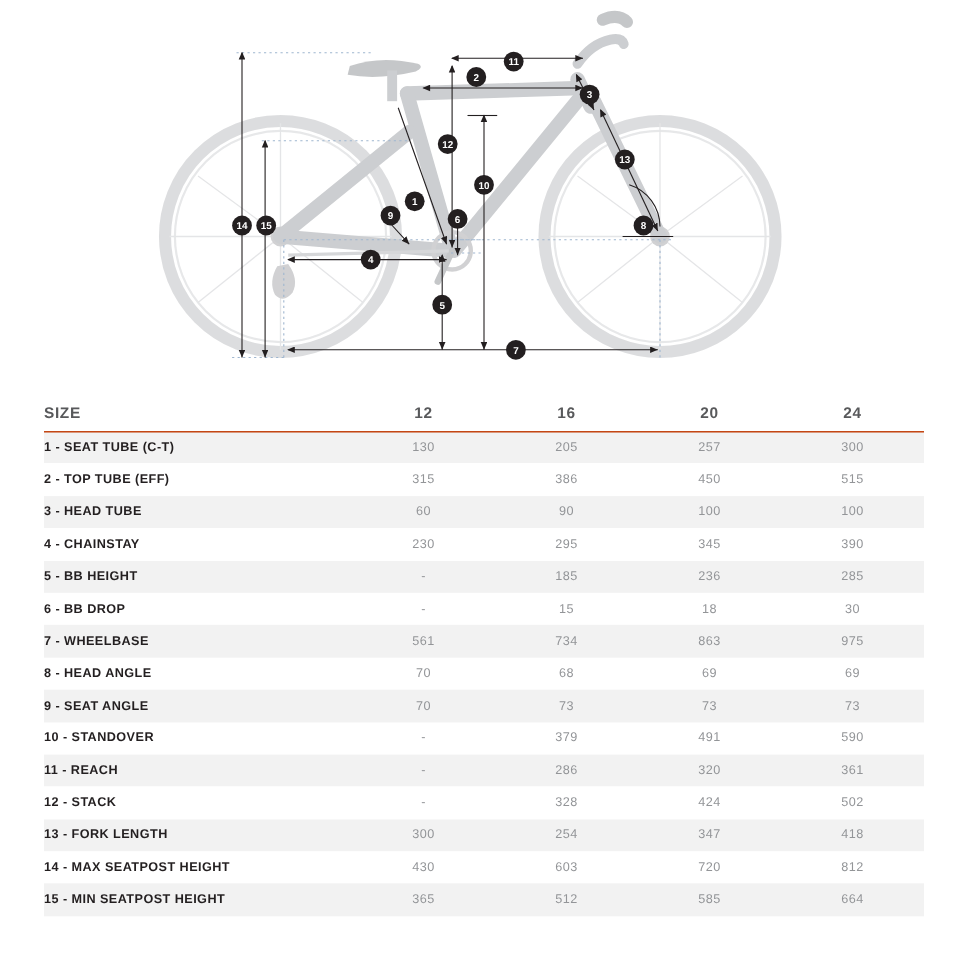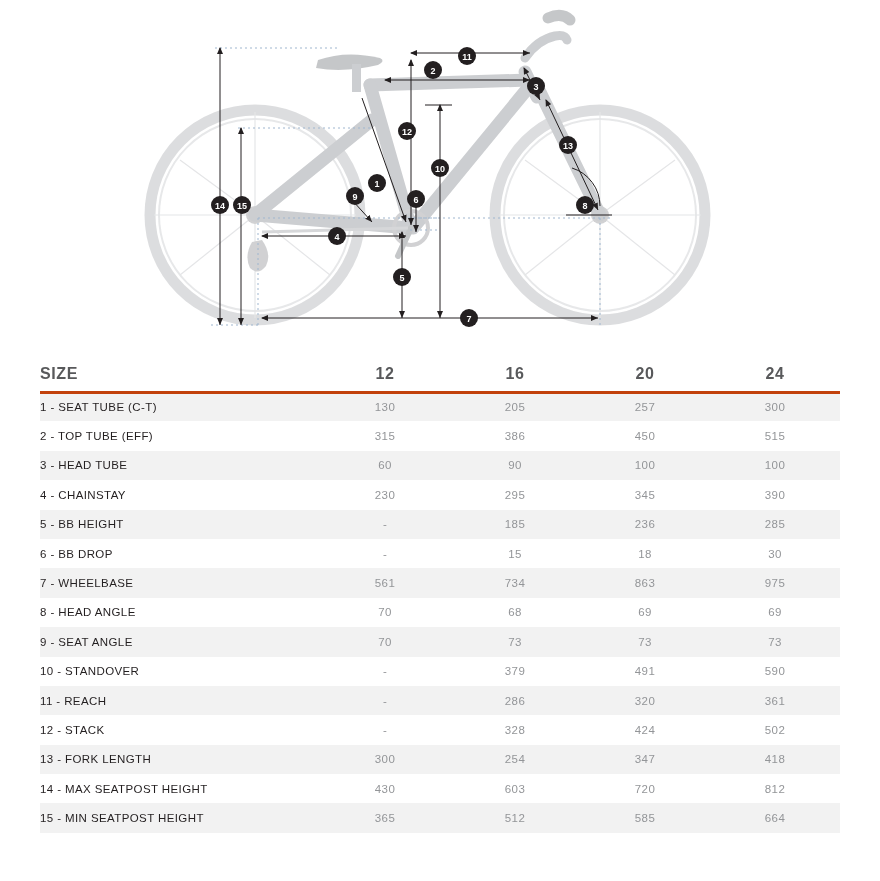--- a/index.html
+++ b/index.html
@@ -32,34 +32,34 @@
     width: 800px;
     border-collapse: collapse;
     font-size: 11.5px;
   }
   #geo-table th, #geo-table td {
     padding: 0;
     height: 29.4px;
     vertical-align: middle;
   }
   #geo-table thead th {
-    font-size: 16px;
+    font-size: 14px;
     letter-spacing: 0.6px;
     color: #58595b;
     font-weight: bold;
     text-transform: uppercase;
     height: 34px;
-    border-bottom: 3px solid #c2410c;
+    border-bottom: 1px solid #c2410c;
   }
   th.col-label, td.col-label {
     text-align: left;
     padding-left: 12px;
     width: 280px;
     color: #231f20;
-    font-weight: normal;
+    font-weight: bold;
     letter-spacing: 0.4px;
     text-transform: uppercase;
     font-size: 11.5px;
   }
   th.col-size, td.col-size {
     text-align: center;
     width: 130px;
     color: #939598;
     font-weight: normal;
     letter-spacing: 0.4px;

